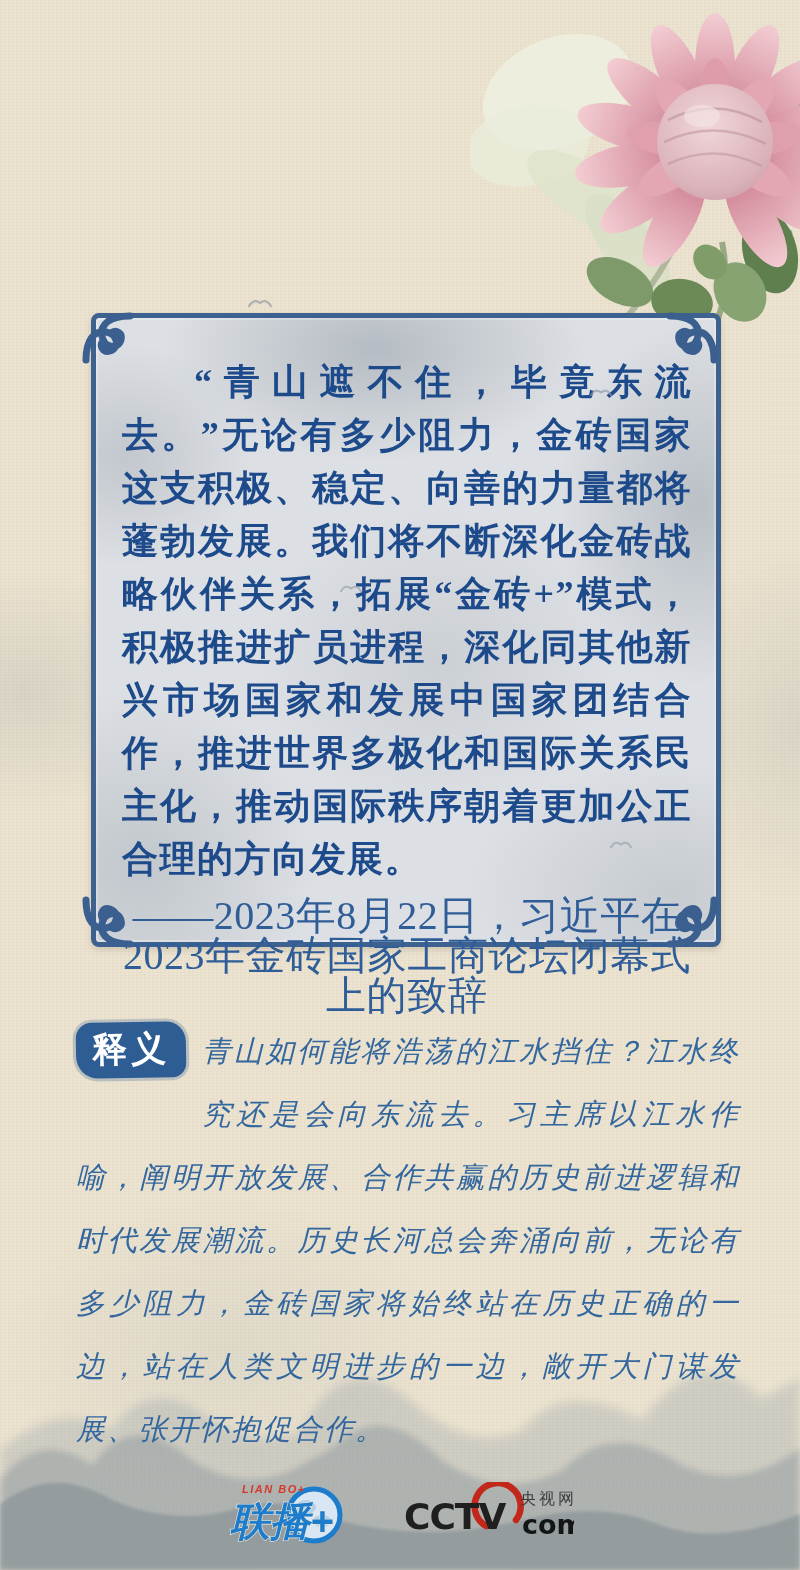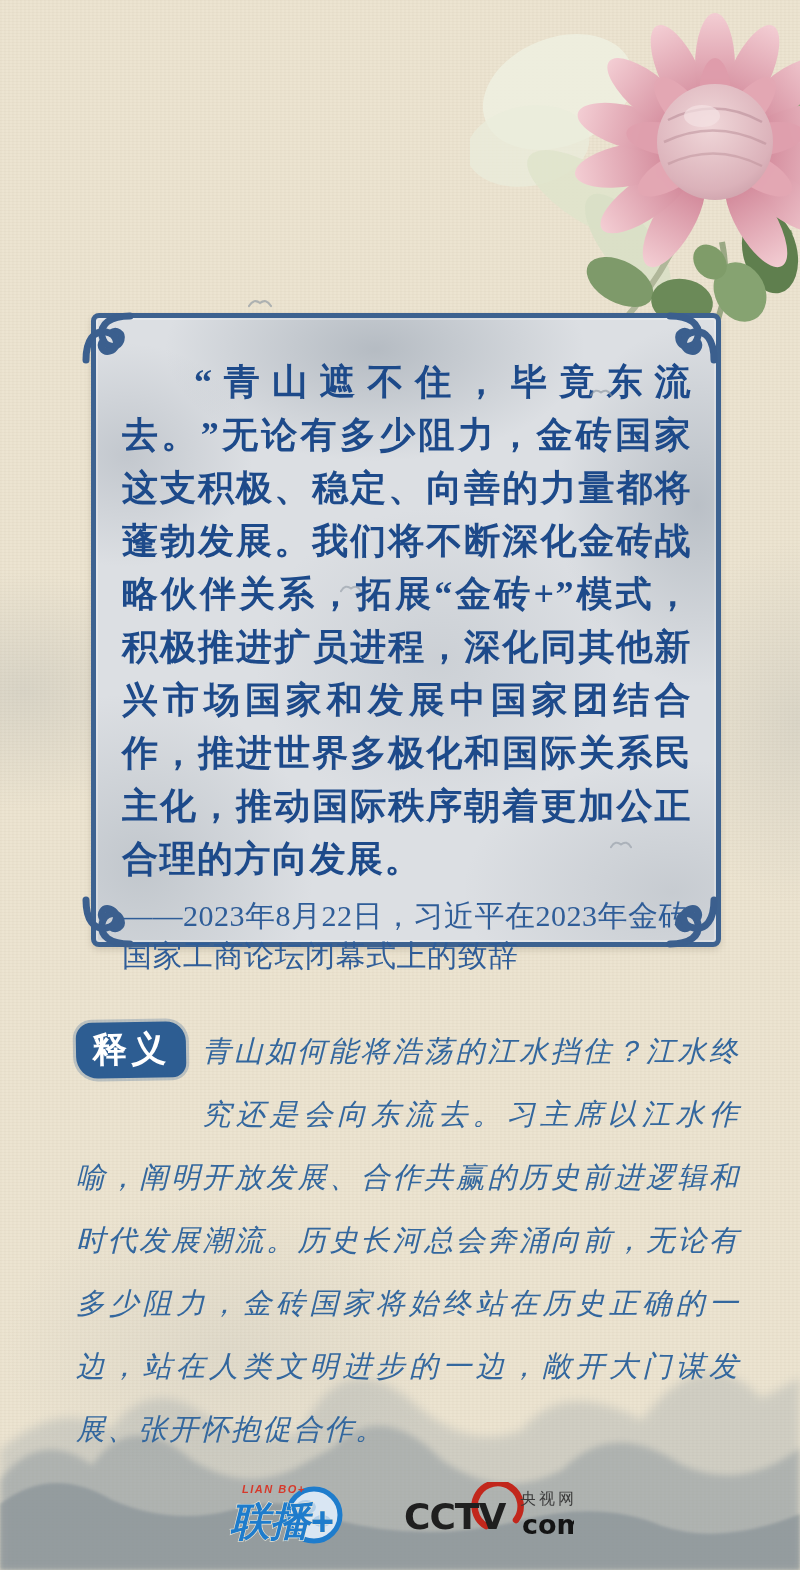--- a/index.html
+++ b/index.html
@@ -29,21 +29,21 @@
       radial-gradient(200px 260px at 97% 30%, rgba(114,126,138,.32), transparent 70%),
       radial-gradient(180px 160px at 5% 22%, rgba(128,138,150,.28), transparent 70%),
       radial-gradient(260px 220px at 55% 55%, rgba(138,148,158,.20), transparent 70%),
       radial-gradient(250px 250px at 7% 88%, rgba(124,136,146,.28), transparent 70%),
       radial-gradient(300px 190px at 93% 92%, rgba(132,142,152,.24), transparent 70%);
     padding:38px 24px 20px 26px;margin-left:6px;}
   .quote-text{font-family:"Liberation Serif","DejaVu Serif",serif;font-weight:bold;
     font-size:36px;line-height:53px;letter-spacing:1.5px;color:#1d4a8a;
     text-align:justify;text-indent:2em;line-break:strict;}
   .quote-attr{margin-top:10px;font-family:"Liberation Serif","DejaVu Serif",serif;
-    font-size:30px;line-height:40px;color:#2f5d98;letter-spacing:.5px;}
+    font-size:40px;line-height:40px;color:#2f5d98;letter-spacing:.5px;text-align:center;}
   .corner{position:absolute;width:90px;height:90px;z-index:4;pointer-events:none;}
   .corner.tl{left:58px;top:288px;}
   .corner.tr{left:652px;top:288px;transform:scaleX(-1);}
   .corner.br{left:652px;top:882px;transform:scale(-1,-1);}
   .corner.bl{left:58px;top:882px;transform:scaleY(-1);}
   
   .shiyi{position:absolute;left:76px;top:1020px;width:664px;z-index:3;}
   .shiyi-badge{float:left;margin:2px 16px 6px 0;background:#2d5d92;color:#ffffff;
     font-family:"Liberation Serif",serif;font-weight:bold;font-size:35px;line-height:35px;
     padding:10px 16px 11px 16px;border-radius:16px 20px 14px 22px;transform:rotate(-1deg);

